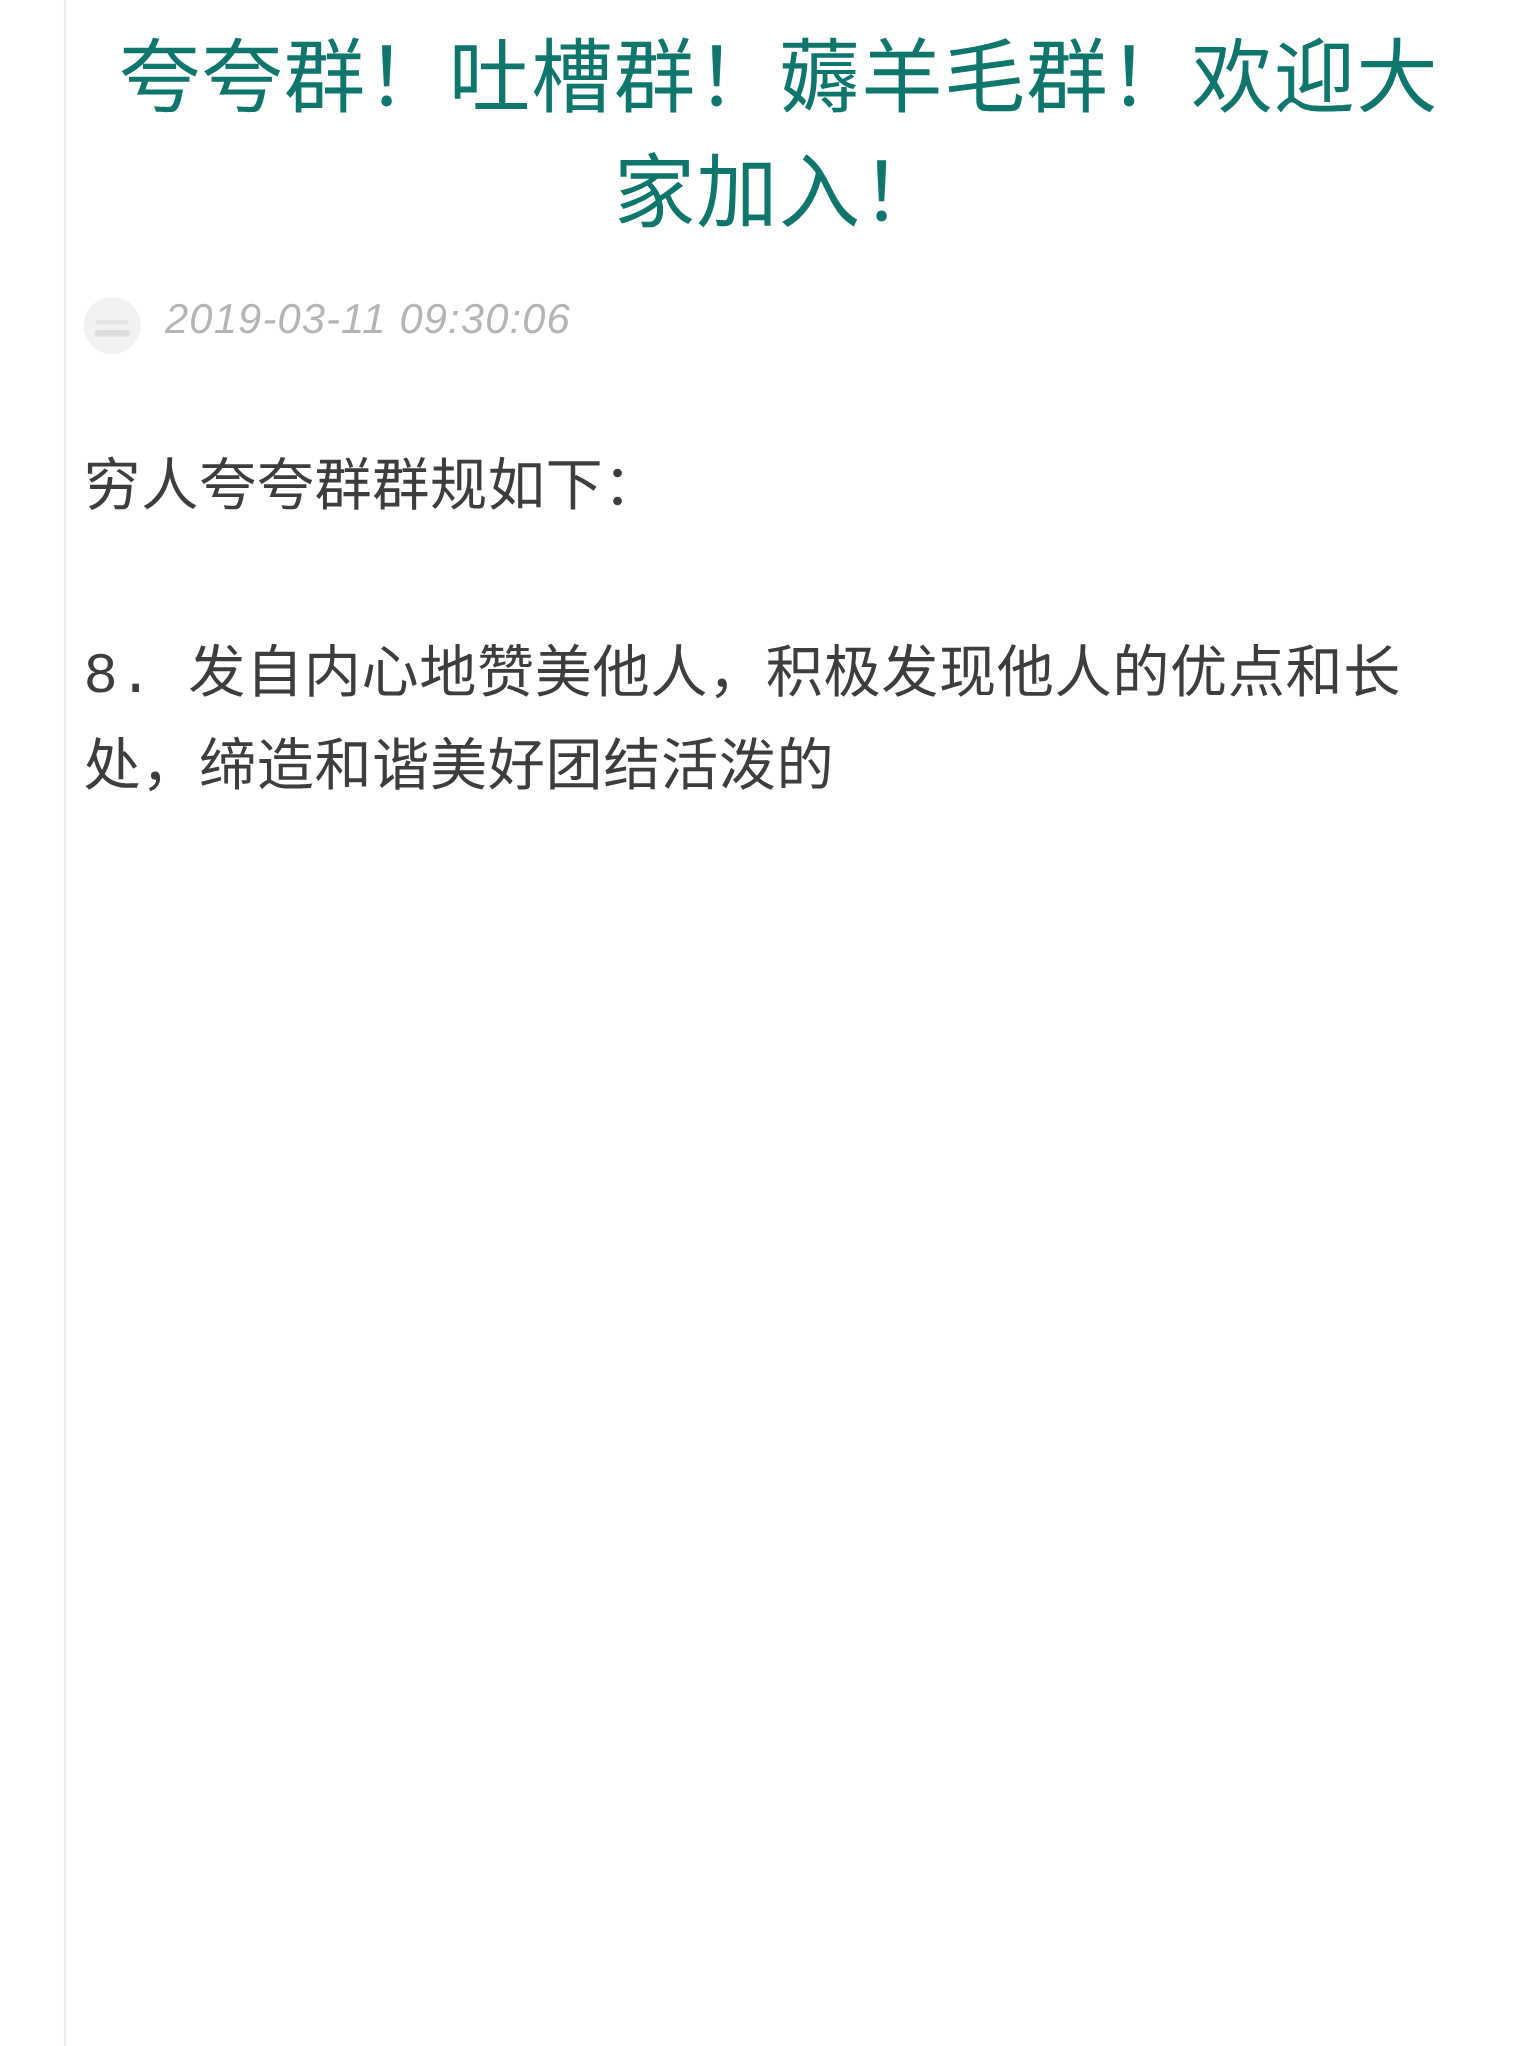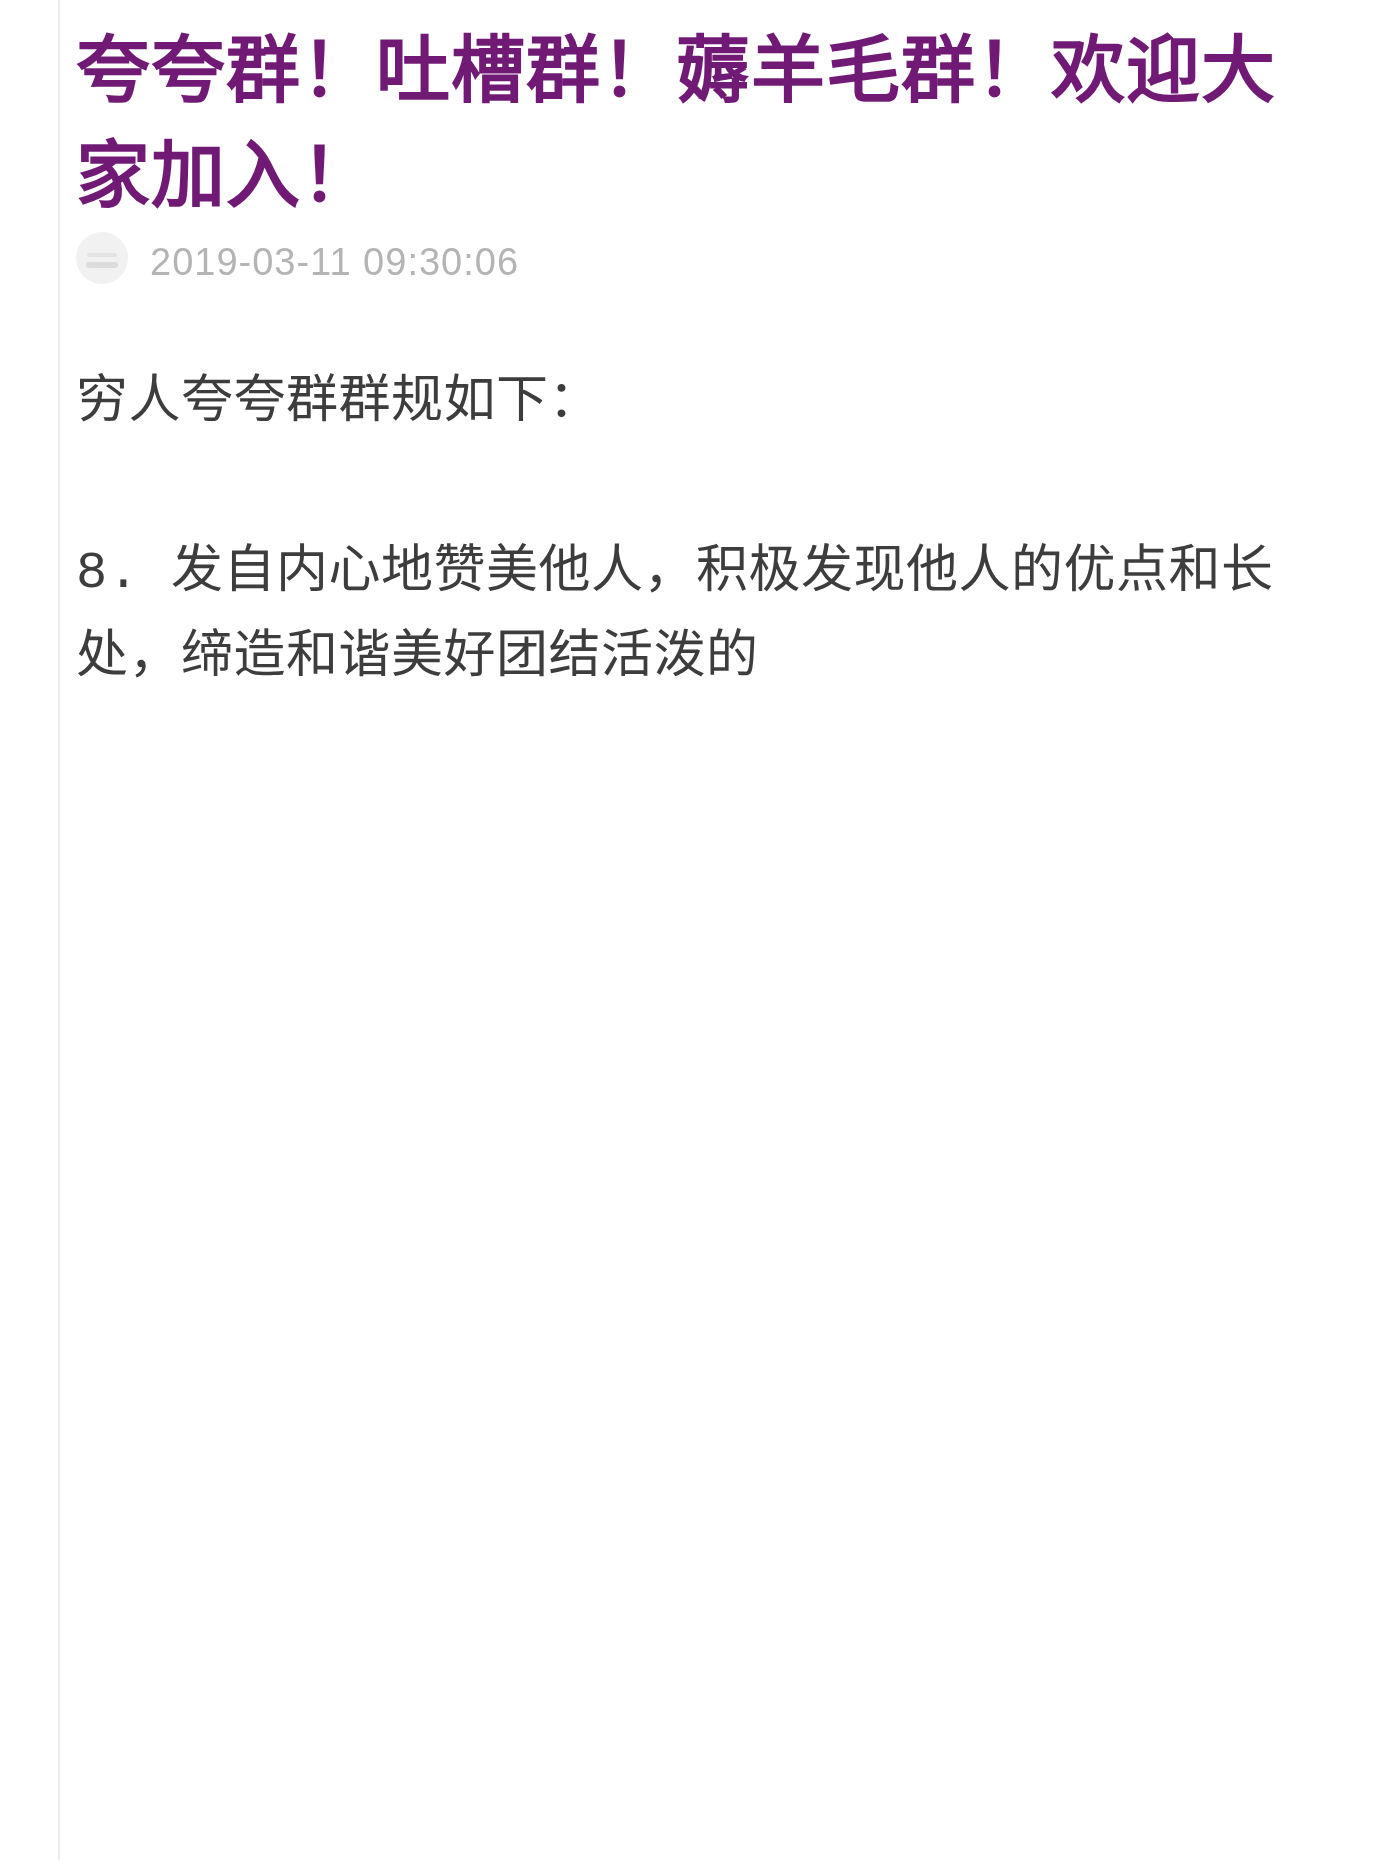--- a/index.html
+++ b/index.html
@@ -35,30 +35,33 @@
     height: 1860px;
     padding: 0 60px 0 76px;
     box-sizing: border-box;
   }
 
   .post-title {
     margin: 0;
     padding-top: 18px;
     font-size: 74px;
     line-height: 1.42;
-    font-weight: 700;
+    font-weight: 400;
     letter-spacing: 1px;
-    color: #701a75;
+    color: #0f766e;
     word-break: break-all;
+    text-align: center;
   }
 
   .meta-row {
     display: flex;
-    align-items: flex-end;
+    align-items: flex-start;
+    margin-top: 42px;
     height: 56px;
+    font-style: italic;
   }
 
   .meta-avatar {
     width: 52px;
     height: 52px;
     border-radius: 50%;
     background: #f1f1f1;
     position: relative;
     flex: 0 0 auto;
     margin-right: 22px;

